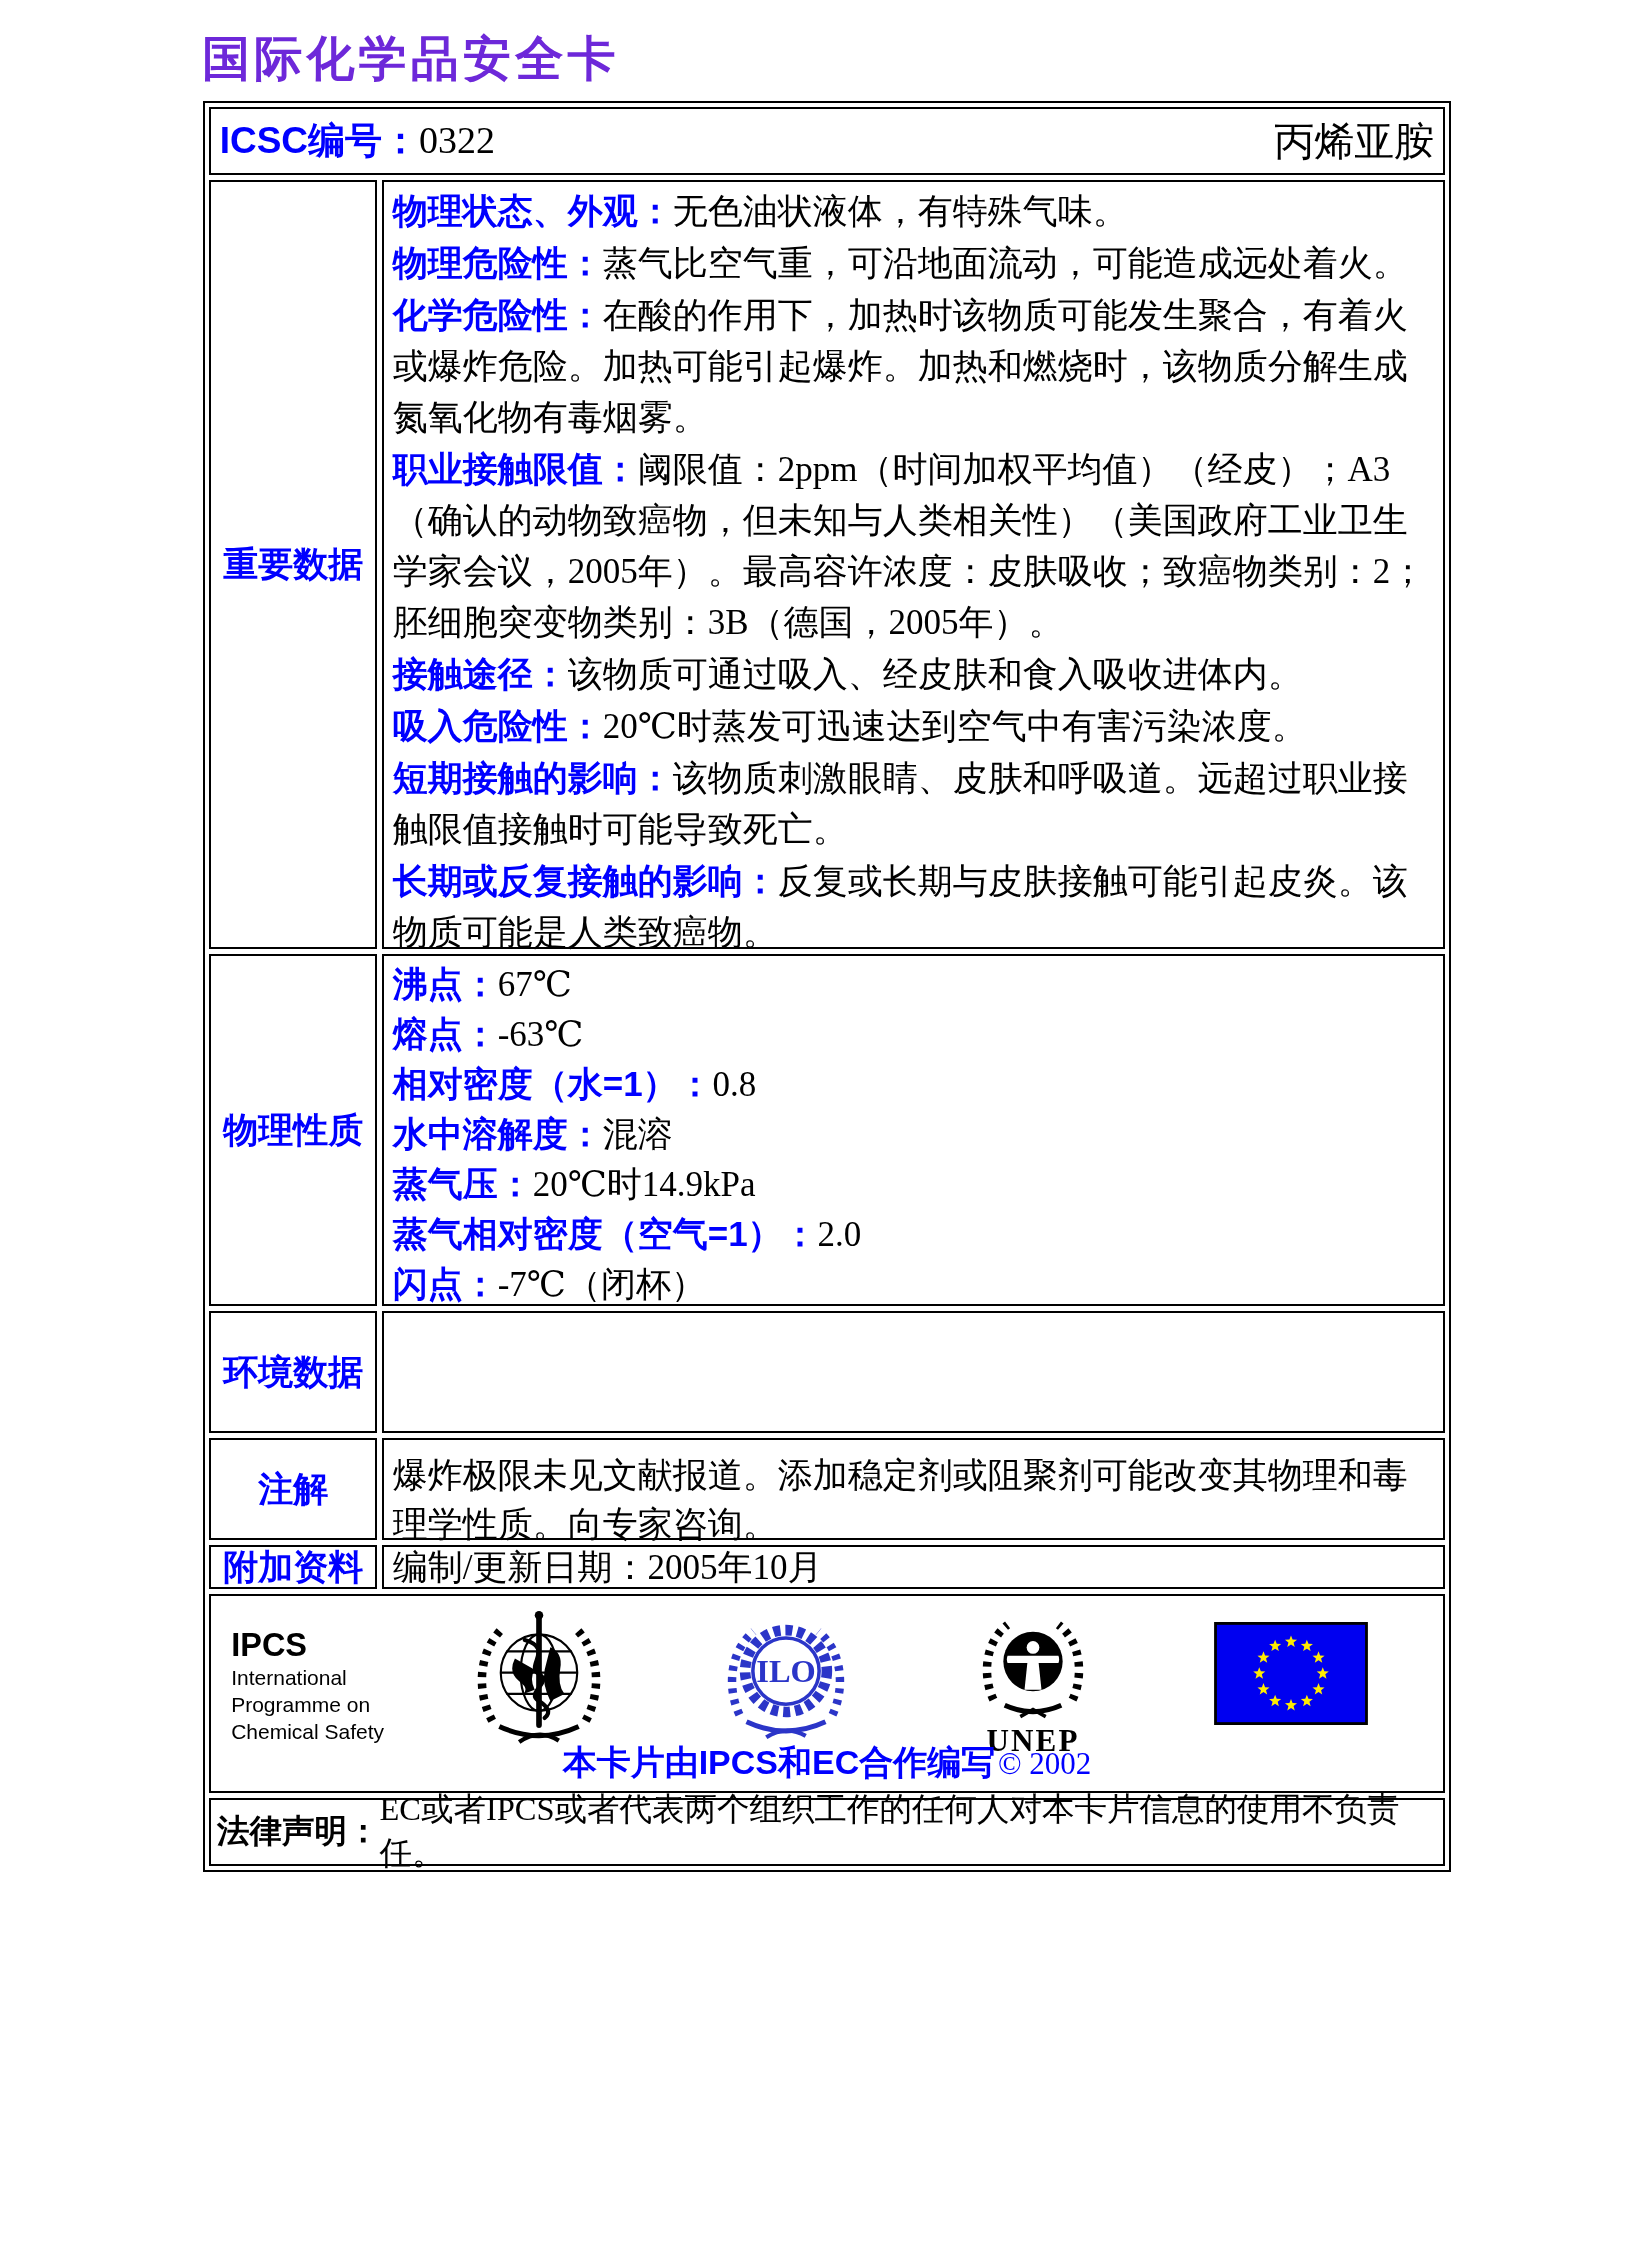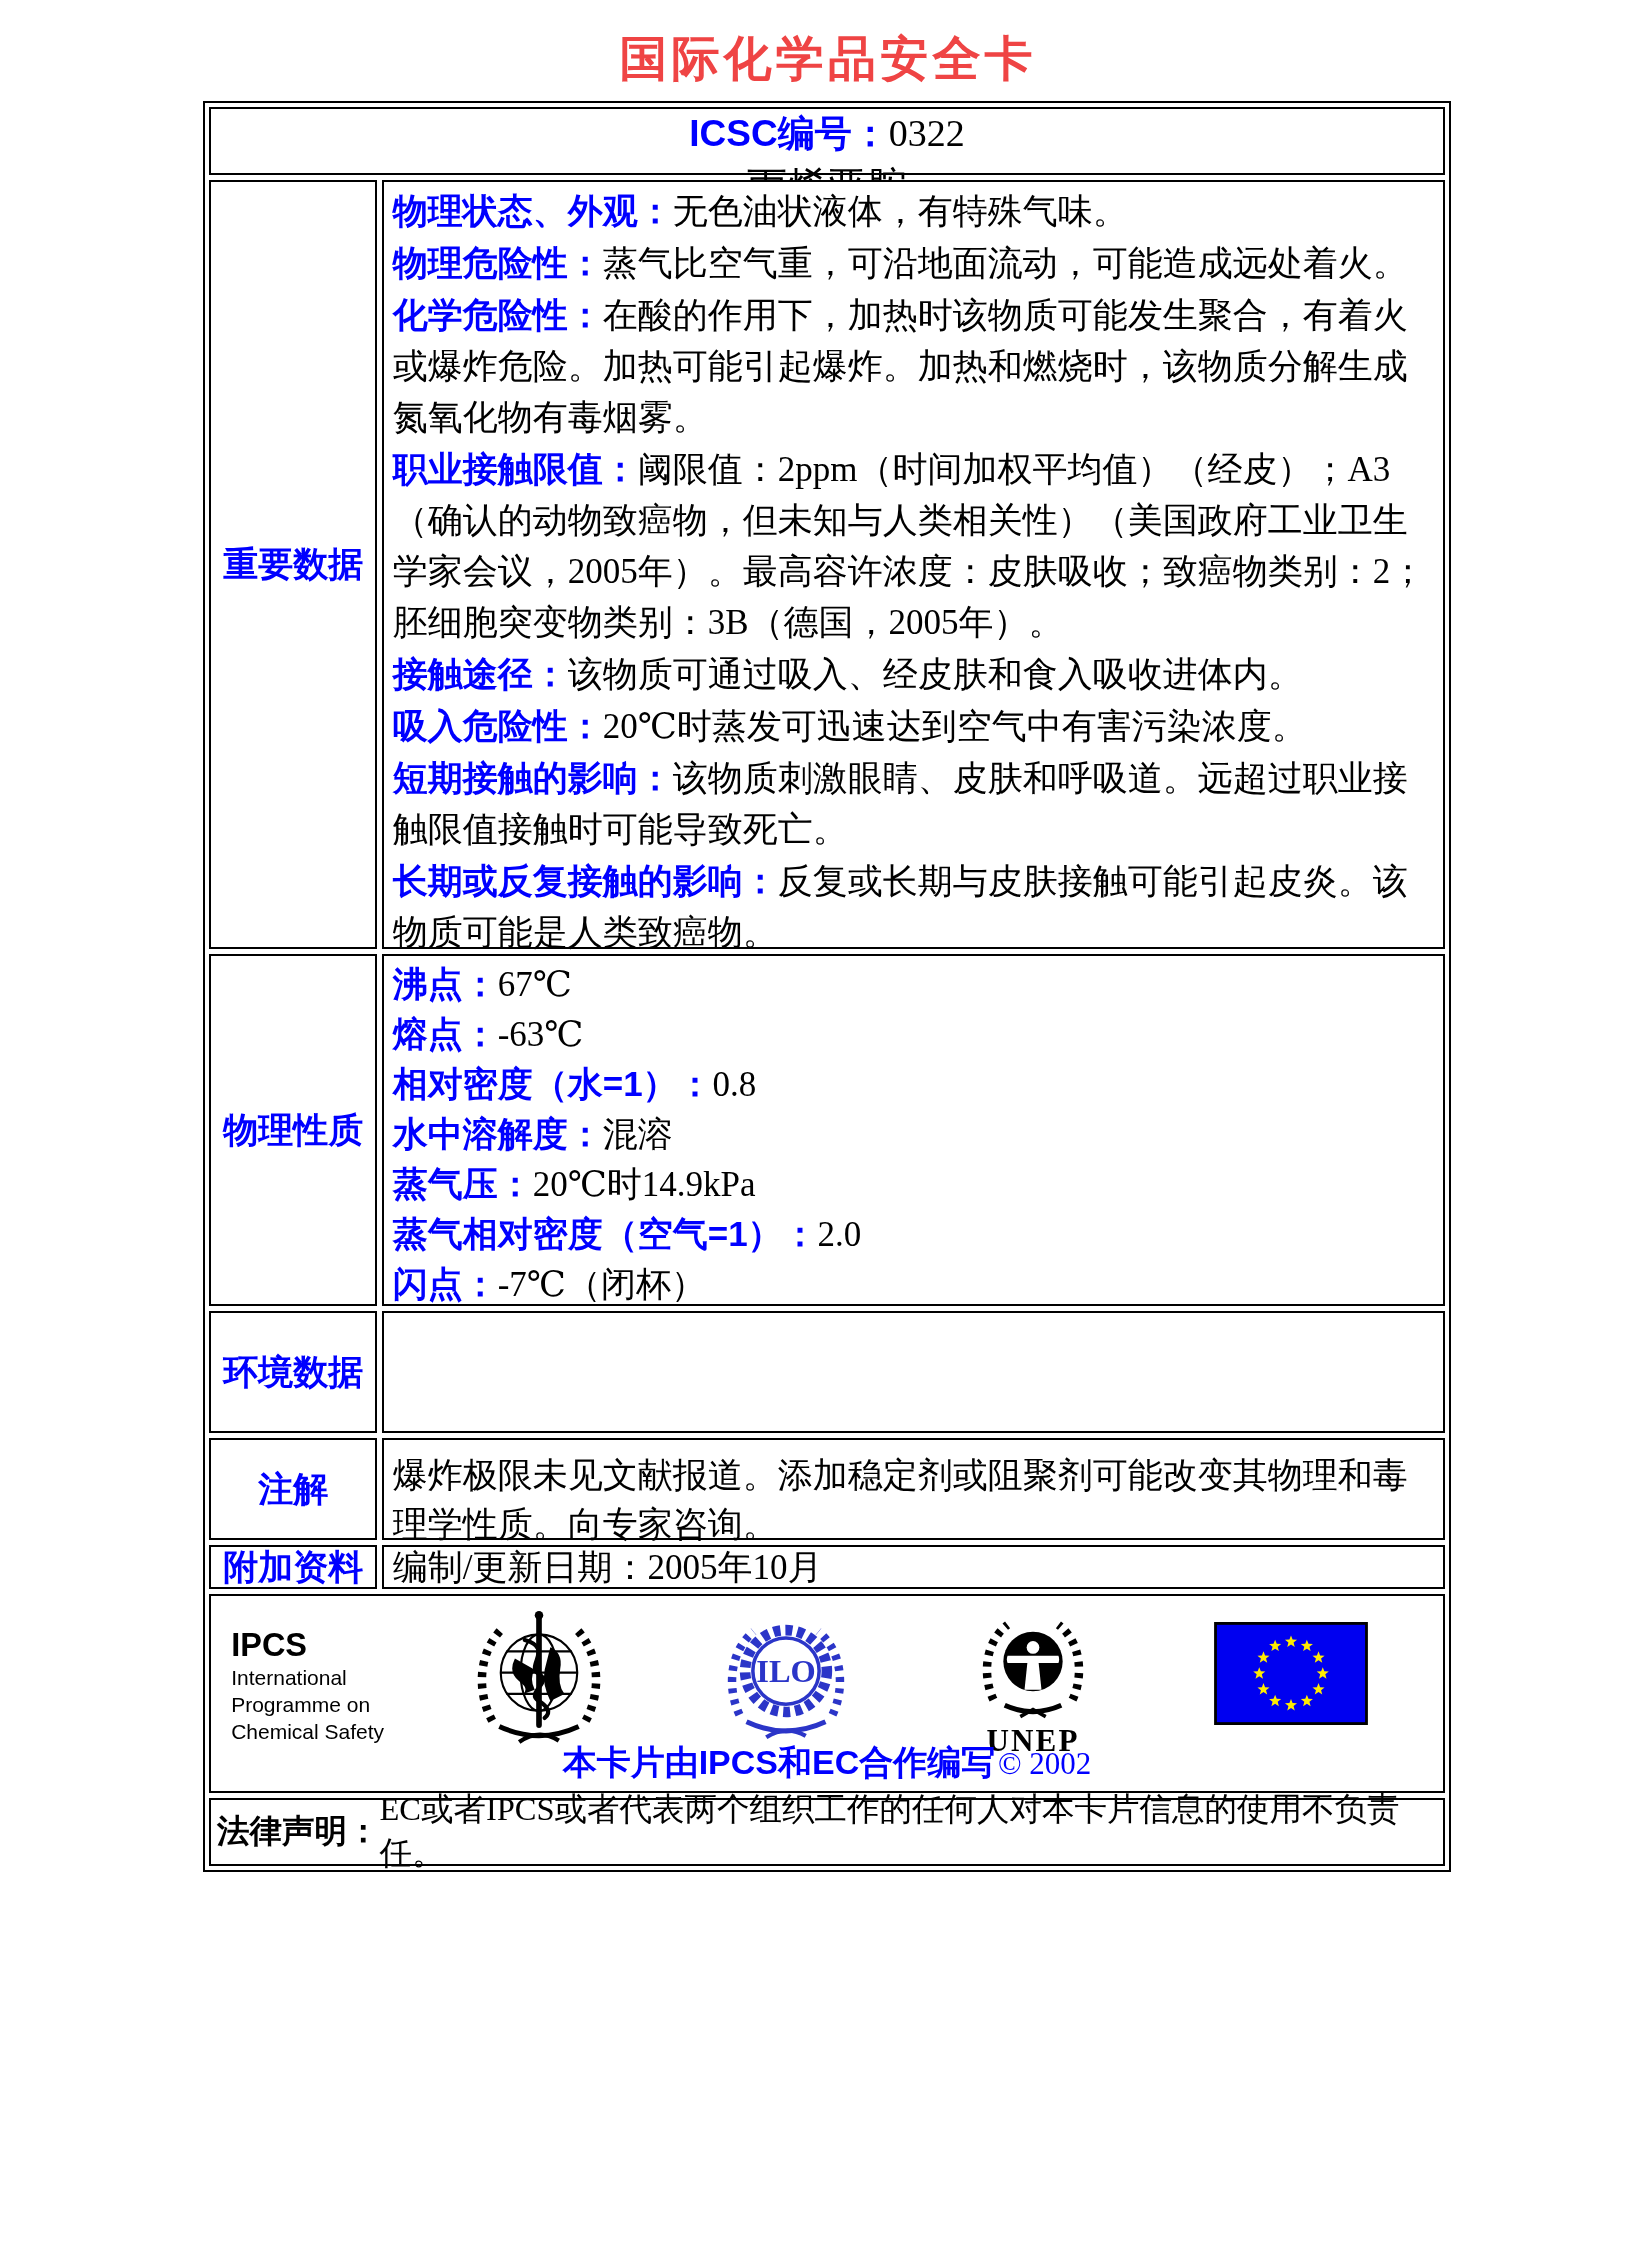--- a/index.html
+++ b/index.html
@@ -1,30 +1,30 @@
 <!DOCTYPE html>
 <html style="font-size:11.3px"><head>
 <meta charset="utf-8">
 <style>
   html,body{margin:0;padding:0;background:#ffffff;}
   .page{position:relative;width:1649px;height:2250px;background:#fff;overflow:hidden;
         font-family:"Liberation Serif","DejaVu Serif",serif;color:#000;}
-  .title{position:absolute;top:27px;left:202px;width:1252px;text-align:center;
-         font-size:48px;font-weight:bold;color:#ef4444;letter-spacing:4.2px;
+  .title{position:absolute;top:27px;left:202px;width:1252px;text-align:left;
+         font-size:48px;font-weight:bold;color:#6d28d9;letter-spacing:4.2px;
          font-family:Liberation Sans, sans-serif;}
   .card{position:absolute;left:203px;top:101px;width:1248px;box-sizing:border-box;
         border:2.8px solid #000;padding:4.2px;display:flex;flex-direction:column;gap:5px;background:#fff;}
   .row{display:flex;gap:5px;}
   .cell{border:2.1px solid #000;box-sizing:border-box;background:#fff;}
   .full{flex:1;}
   .label-cell{width:168px;display:flex;align-items:center;justify-content:center;text-align:center;
               color:#0000ff;font-weight:bold;font-size:35px;
               font-family:"Liberation Sans","DejaVu Sans",sans-serif;}
   .content-cell{flex:1;padding:2.8px 8.5px 0 8.5px;font-size:35px;line-height:51px;}
-  .header-cell{display:flex;align-items:center;justify-content:space-between;padding:0 8.5px;flex-direction:column;}
+  .header-cell{display:flex;align-items:center;justify-content:space-between;padding:0 8.5px;}
   .blue-lbl{color:#0000ff;font-weight:bold;font-family:"Liberation Sans","DejaVu Sans",sans-serif;}
   .item{display:block;}
   .r1{height:68px;}
   .r2{height:769px;}
   .r3{height:352px;}
   .r3 .content-cell{line-height:49px;}
   .r4{height:122px;}
   .r5{height:102px;}
   .r5 .content-cell{line-height:49px;padding-top:11px;}
   .r6{height:44px;}

